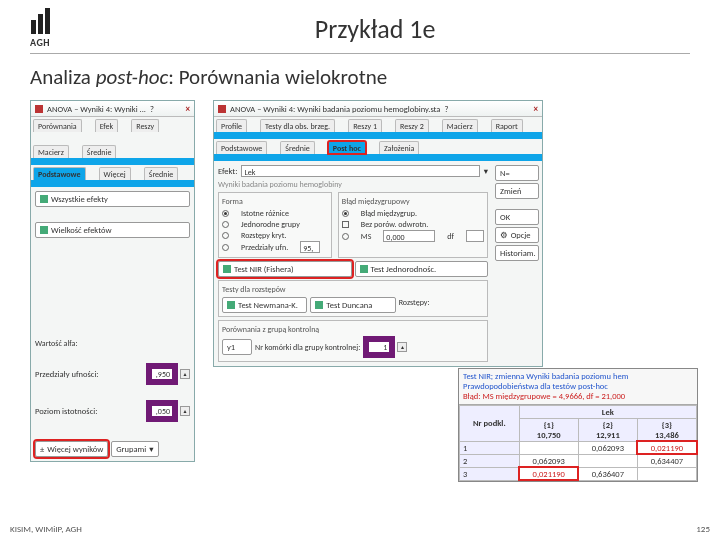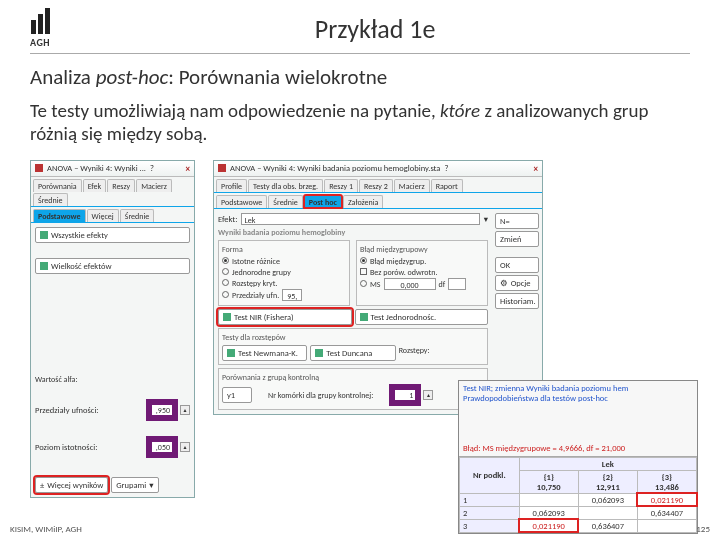--- a/index.html
+++ b/index.html
@@ -16,45 +16,45 @@
   .subtitle .ital { font-style: italic; }
   .body-txt { font-size: 19px; margin-bottom: 14px; line-height: 1.2; }
   .body-txt .ital { font-style: italic; }
   .dialogs { display: flex; gap: 18px; align-items: flex-start; position: relative; }
   .dlg { border: 1px solid #8aa; background: #f4f6f5; font-size: 9px; color: #333; position: relative; }
   .dlg1 { width: 165px; }
   .dlg2 { width: 330px; }
   .dlg-hdr { background: linear-gradient(#fff,#eef2f1); border-bottom: 1px solid #bbb; padding: 2px 4px; display: flex; align-items: center; gap: 4px; font-size: 8.5px; }
   .dlg-hdr .sq { width:8px; height:8px; background:#b33; }
   .dlg-hdr .cls { margin-left:auto; color:#a22; font-weight:bold; font-size:9px; }
-  .tabs { display:flex; flex-wrap:wrap; gap:1px; border-bottom:1px solid #0ea5e9; padding:2px 2px 0 2px; font-size:8px; }
+  .tabs { display:flex; flex-wrap:wrap; gap:13px; border-bottom:7px solid #0ea5e9; padding:2px 2px 0 2px; font-size:8px; }
   .tab { padding:1px 4px; border:1px solid #bbb; border-bottom:none; background:#eee; border-radius:2px 2px 0 0; }
   .tab.active { background:#0ea5e9; font-weight:bold; }
   .dlg-body { padding:4px; display:flex; flex-direction:column; gap:15px; }
   .btnw { border:1px solid #999; background:#fff; padding:2px 4px; display:flex; align-items:center; gap:3px; font-size:8.5px; border-radius:2px; }
   .btnw .ic { width:8px; height:8px; background:#4a7; display:inline-block; }
   .btnw.red-ring { outline:2px solid #d22; outline-offset:0; }
   .field-row { display:flex; align-items:center; gap:4px; font-size:8.5px; }
   .inp { border:1px solid #999; background:#fff; padding:1px 2px; flex:1; font-size:8px; height:12px; }
   .group { border:1px solid #bbb; padding:3px; margin-top:3px; background:#f8f9f8; }
   .group-title { font-size:8px; margin-bottom:2px; color:#555; }
-  .radio-row, .chk-row { display:flex; align-items:center; gap:3px; font-size:8px; margin-bottom:1px;text-align:center; }
+  .radio-row, .chk-row { display:flex; align-items:center; gap:12px; font-size:8px; margin-bottom:1px; }
   .radio { width:7px; height:7px; border:1px solid #666; border-radius:50%; display:inline-block; }
   .radio.on::after { content:""; display:block; width:3px; height:3px; background:#333; border-radius:50%; margin:1px; }
   .chk { width:7px; height:7px; border:1px solid #666; display:inline-block; }
   .row2col { display:flex; gap:6px; }
   .row2col > div { flex:1; }
   .btn-grid { display:grid; grid-template-columns:1fr 1fr; gap:3px; margin-top:3px; }
   .spin { display:flex; align-items:center; gap:2px; }
   .spin .num { border:6px solid #701a75; background:#fff; width:32px; padding:0 2px; font-size:8px; text-align:right; }
   .spin .arr { width:10px; height:10px; border:1px solid #999; background:#eee; font-size:6px; text-align:center; line-height:9px; }
-  .results-box { position:absolute; right:22px; top:380px; width:240px; border:1px solid #888; background:#fff; font-size:8.5px; }
+  .results-box { position:absolute; right:22px; top:368px; width:240px; border:1px solid #888; background:#fff; font-size:8.5px; }
   .res-hdr { padding:2px 4px; border-bottom:1px solid #aaa; line-height:1.2; background:#f7f7f7; }
   .res-hdr .blue { color:#2255cc; }
-  .res-hdr .red { color:#c22;margin-top:40px; }
+  .res-hdr .red { color:#c22; }
   .res-tbl { border-collapse:collapse; width:100%; font-size:8.5px; }
   .res-tbl th, .res-tbl td { border:1px solid #bbb; padding:1px 3px; text-align:center; }
   .res-tbl th { background:#eef; }
   .res-tbl .rowlbl { background:#eef; text-align:left; }
   .res-tbl .red { color:#c22; }
   .res-tbl .red-cell { outline:2px solid #d22; outline-offset:-1px; }
   .bottom { position:absolute; bottom:6px; left:10px; right:10px; display:flex; justify-content:space-between; font-size:9px; color:#555; }
   .dlg2 .main-area { display:flex; }
   .dlg2 .left-area { flex:1; padding:4px 4px 4px 4px; }
   .dlg2 .sidecol2 { width:50px; padding:4px 3px; display:flex; flex-direction:column; gap:2px; }
@@ -72,23 +72,20 @@
         </div>
       <div class="logo-txt">AGH</div>
     </div>
     <div class="slide-title">Przykład 1e</div>
   </div>
 
   <div class="subtitle">
     <span>Analiza </span><span class="ital">post-hoc</span><span>: Porównania wielokrotne</span>
   </div>
 
-  <div class="body-txt">
-    <span>Te testy umożliwiają nam odpowiedzenie na pytanie, </span><span class="ital">które</span><span> z analizowanych grup różnią się między sobą.</span>
-  </div>
 
   <div class="dialogs">
 
     <div class="dlg dlg1">
       <div class="dlg-hdr">
         <span class="sq"></span>
         <span>ANOVA – Wyniki 4: Wyniki ...</span>
         <span>?</span>
         <span class="cls">×</span>
       </div>
@@ -163,21 +160,21 @@
         <span class="tab active" style="outline:2px solid #d22; outline-offset:-1px;">Post hoc</span>
         <span class="tab">Założenia</span>
       </div>
       <div class="main-area">
         <div class="left-area">
           <div class="field-row">
             <span>Efekt:</span>
             <span class="inp">Lek</span>
             <span>▾</span>
           </div>
-          <div style="font-size:8px; color:#888; margin-top:2px;font-weight:bold;">Wyniki badania poziomu hemoglobiny</div>
+          <div style="font-size:8px; color:#888; margin-top:2px;">Wyniki badania poziomu hemoglobiny</div>
           <div class="row2col">
             <div class="group">
               <div class="group-title">Forma</div>
               <div class="radio-row">
                   <span class="radio on"></span>
                   <span>Istotne różnice</span>
                 </div>
               <div class="radio-row">
                   <span class="radio"></span>
                   <span>Jednorodne grupy</span>
@@ -230,21 +227,21 @@
                 </div>
               <div class="btnw">
                   <span class="ic"></span>
                   <span>Test Duncana</span>
                 </div>
               <div style="font-size:8px;">Rozstępy:</div>
             </div>
           </div>
           <div class="group">
             <div class="group-title">Porównania z grupą kontrolną</div>
-            <div style="display:flex; gap:16px; align-items:center;">
+            <div style="display:flex; gap:3px; align-items:center;">
               <div class="btnw" style="width:30px">
                   <span>y1</span>
                 </div>
               <span style="font-size:8px;">Nr komórki dla grupy kontrolnej:</span>
               <div class="spin">
                   <span class="num">1</span>
                   <span class="arr">▴</span>
                 </div>
             </div>
           </div>

